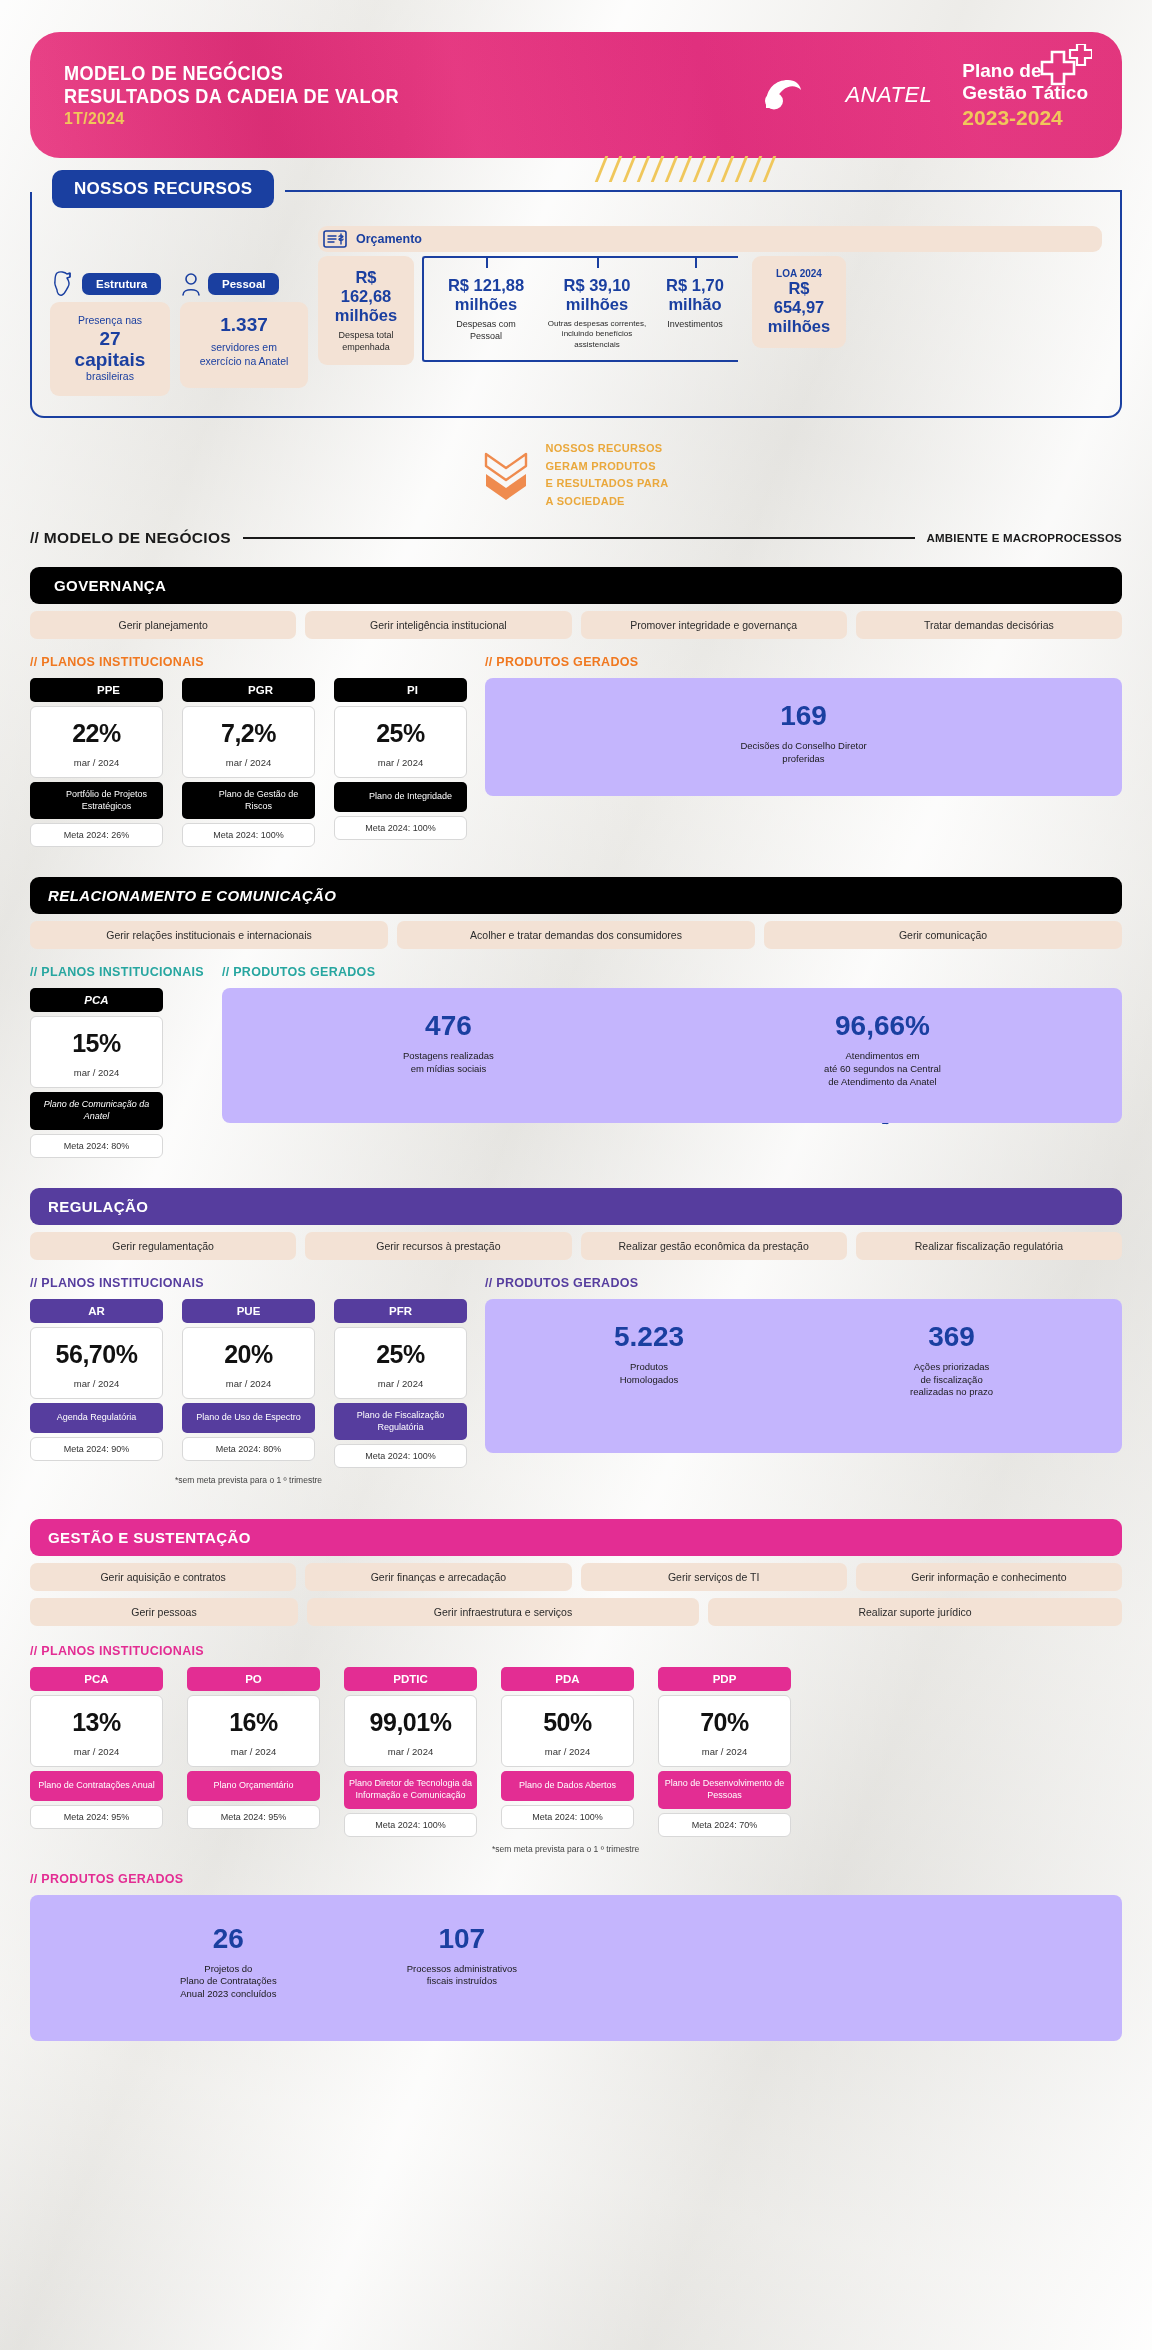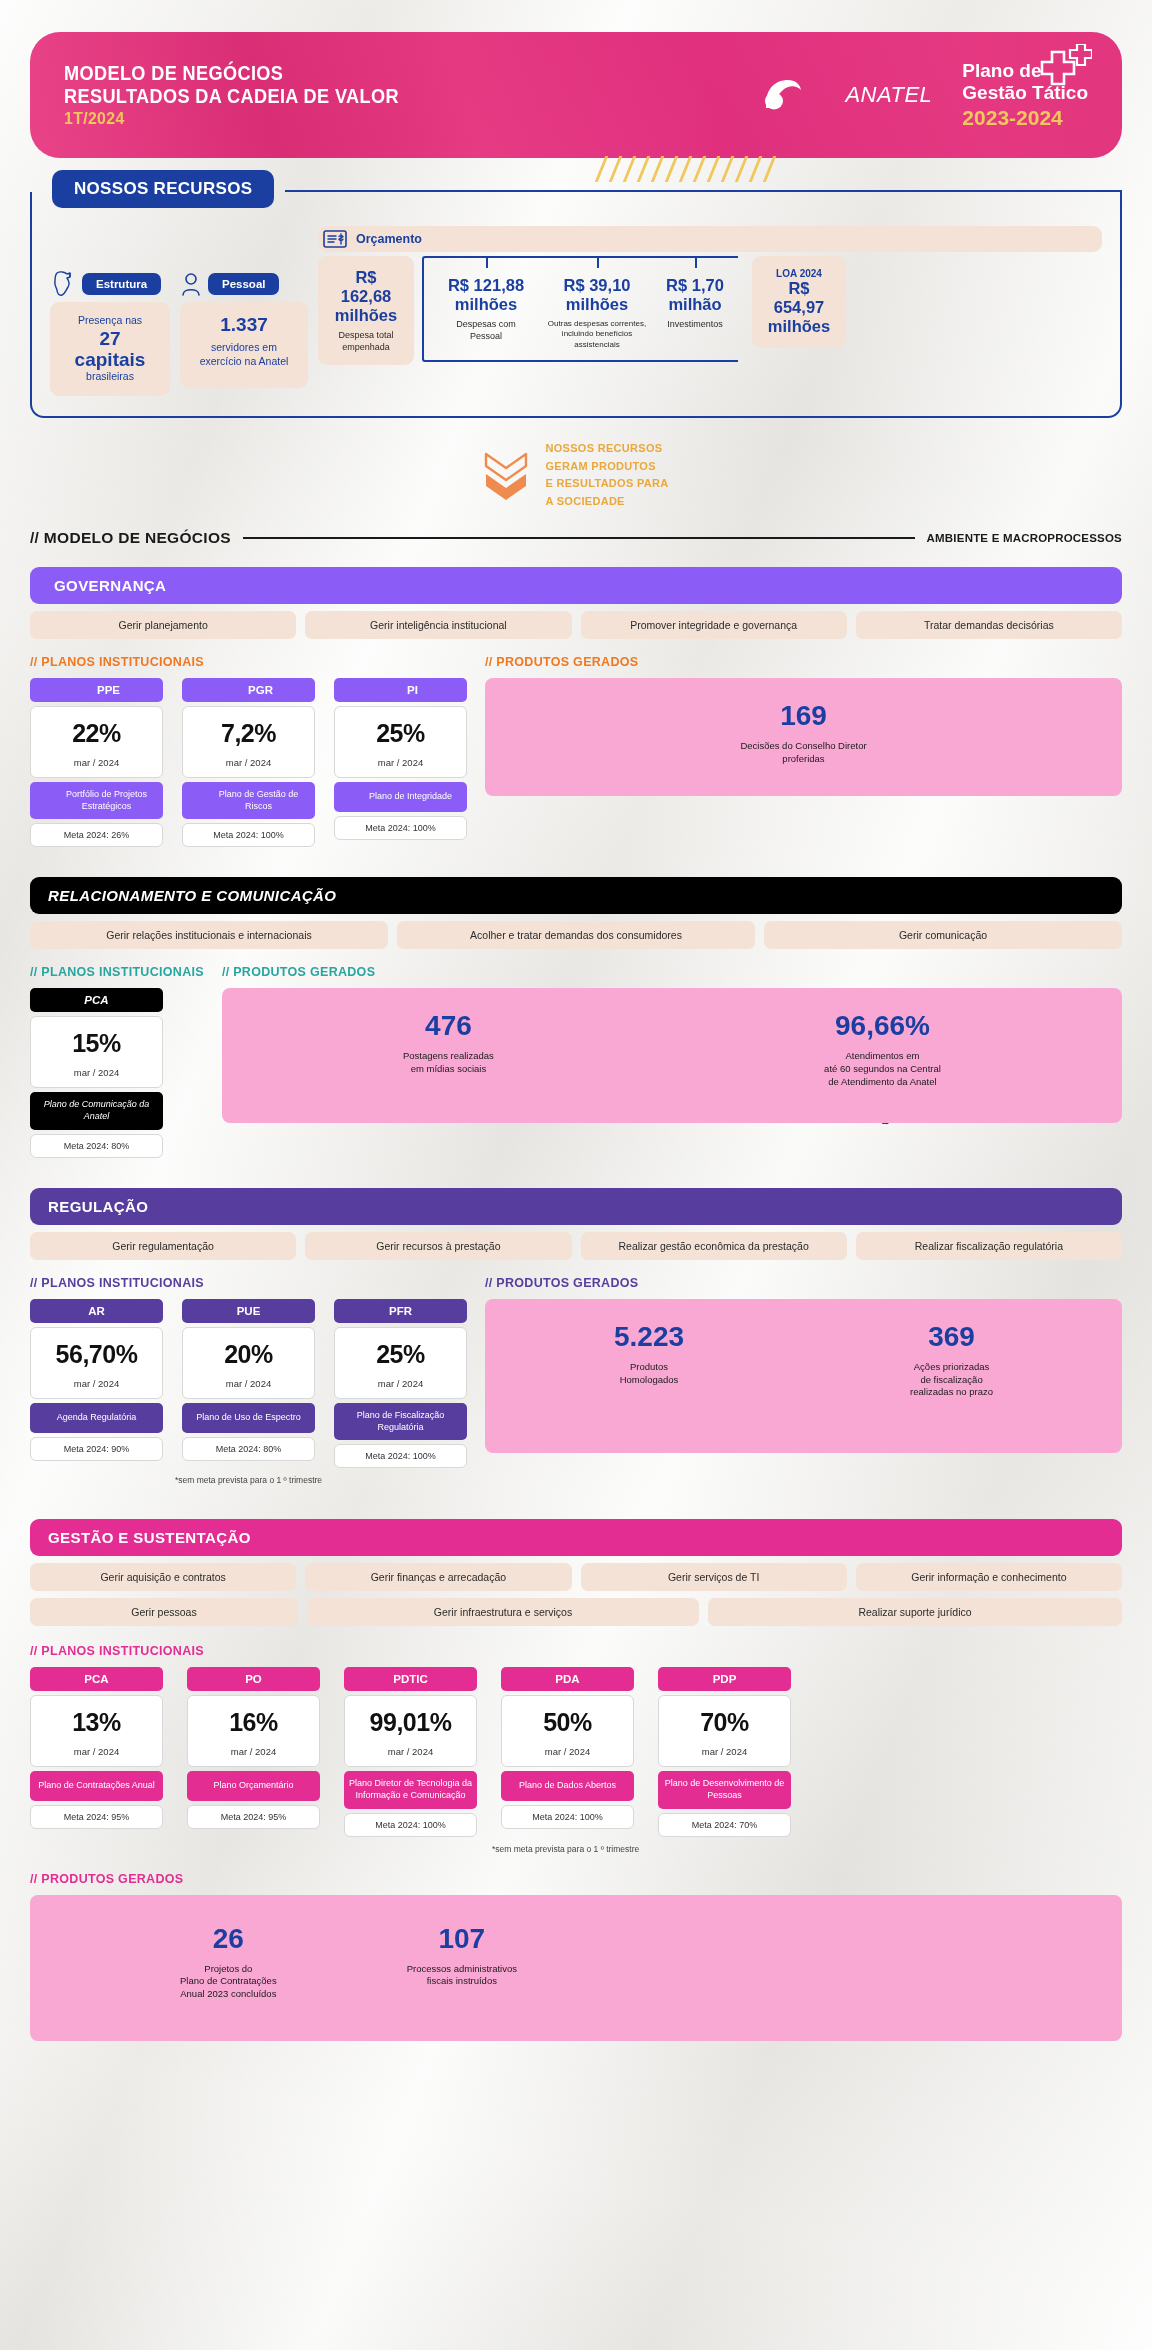--- a/index.html
+++ b/index.html
@@ -196,38 +196,38 @@
     color: #fff; font-size: 9px; text-align: center; line-height: 1.3;
     padding: 7px 4px; border-radius: 5px; margin-top: 4px; min-height: 30px;
     display: flex; align-items: center; justify-content: center;
   }
   .plan-meta {
     background: #fff; border: 1px solid #d8d8d8; border-radius: 6px;
     font-size: 9px; color: #333; text-align: center; padding: 6px 0; margin-top: 4px;
   }
   .footnote { font-size: 8.5px; color: #444; text-align: center; margin-top: 7px; }
   .prod-panel {
-    background: #f9a8d4; border-radius: 8px;
+    background: #c4b5fd; border-radius: 8px;
     display: flex; justify-content: space-around; align-items: flex-start;
     padding: 24px 16px 14px 16px;
     position: relative;
   }
   .prod-item { text-align: center; }
   .prod-num { font-size: 28px; font-weight: 700; color: #1a3fa0; line-height: 1; }
   .prod-lbl {
     font-size: 9.5px; color: #1a1a1a; margin-top: 10px; line-height: 1.35;
     font-family: "Liberation Sans Narrow", "Liberation Sans", sans-serif;
   }
   .icon-row { display: flex; justify-content: space-around; margin-top: 6px; }
   .icon-row.offset { padding: 0 26px; }
   svg.ic { display: block; }
 
   
   .c-orange { color: #f07820; }
-  .bg-orange { background: #8b5cf6; padding-left: 24px; }
+  .bg-orange { background: #000000; padding-left: 24px; }
   .c-teal { color: #27a6a0; }
   .bg-teal { background: #000000; font-style: italic; }
   .c-purple { color: #563d9e; }
   .bg-purple { background: #563d9e; }
   .c-pink { color: #e32d93; }
   .bg-pink { background: #e32d93; }
 </style>
 </head>
 <body>
 

